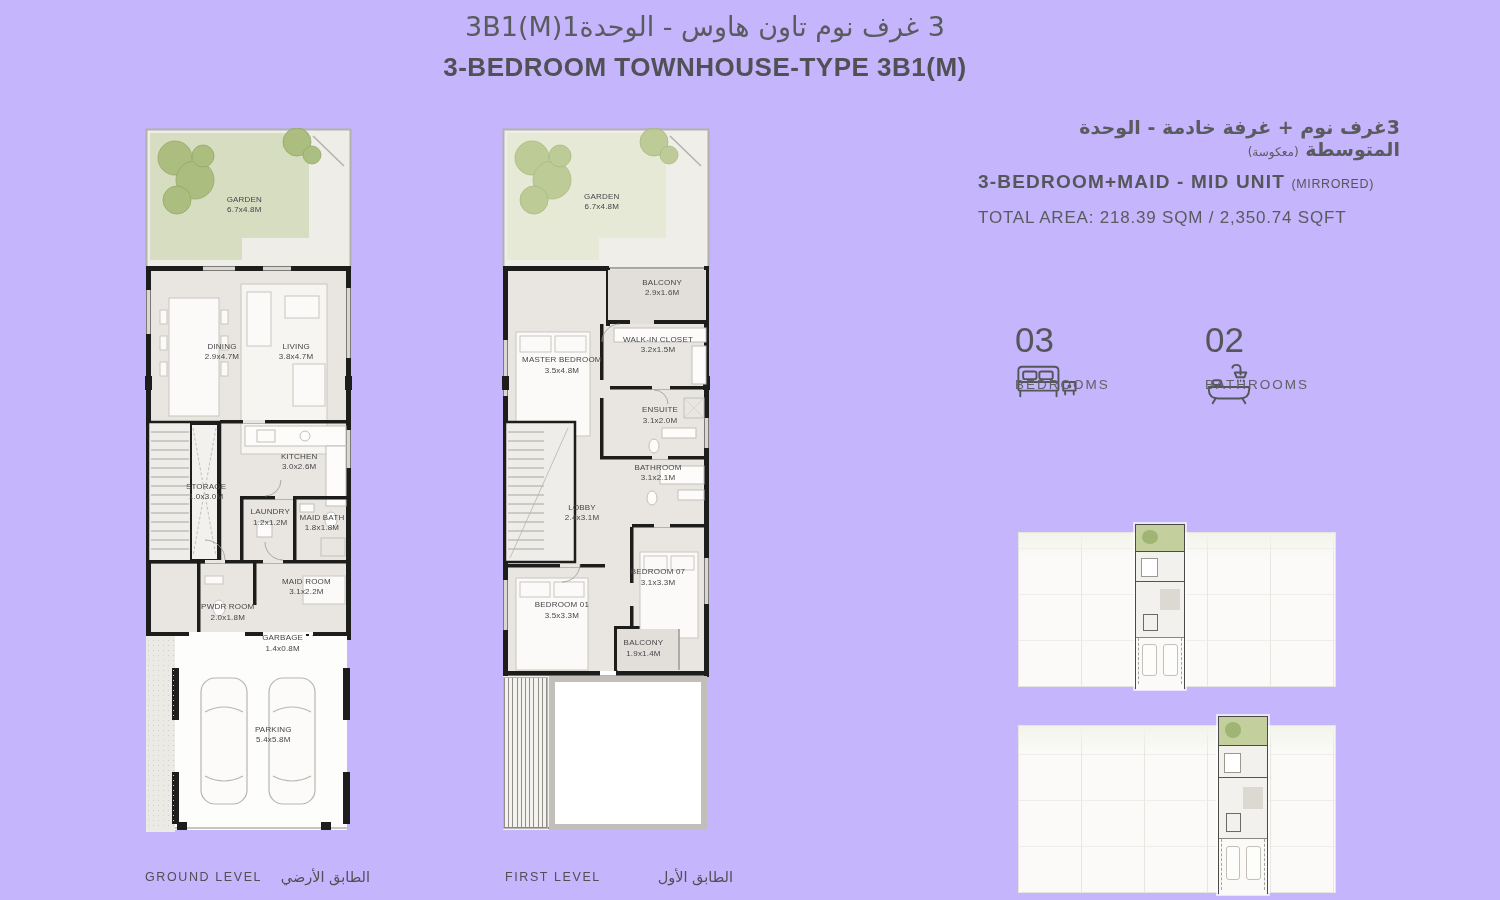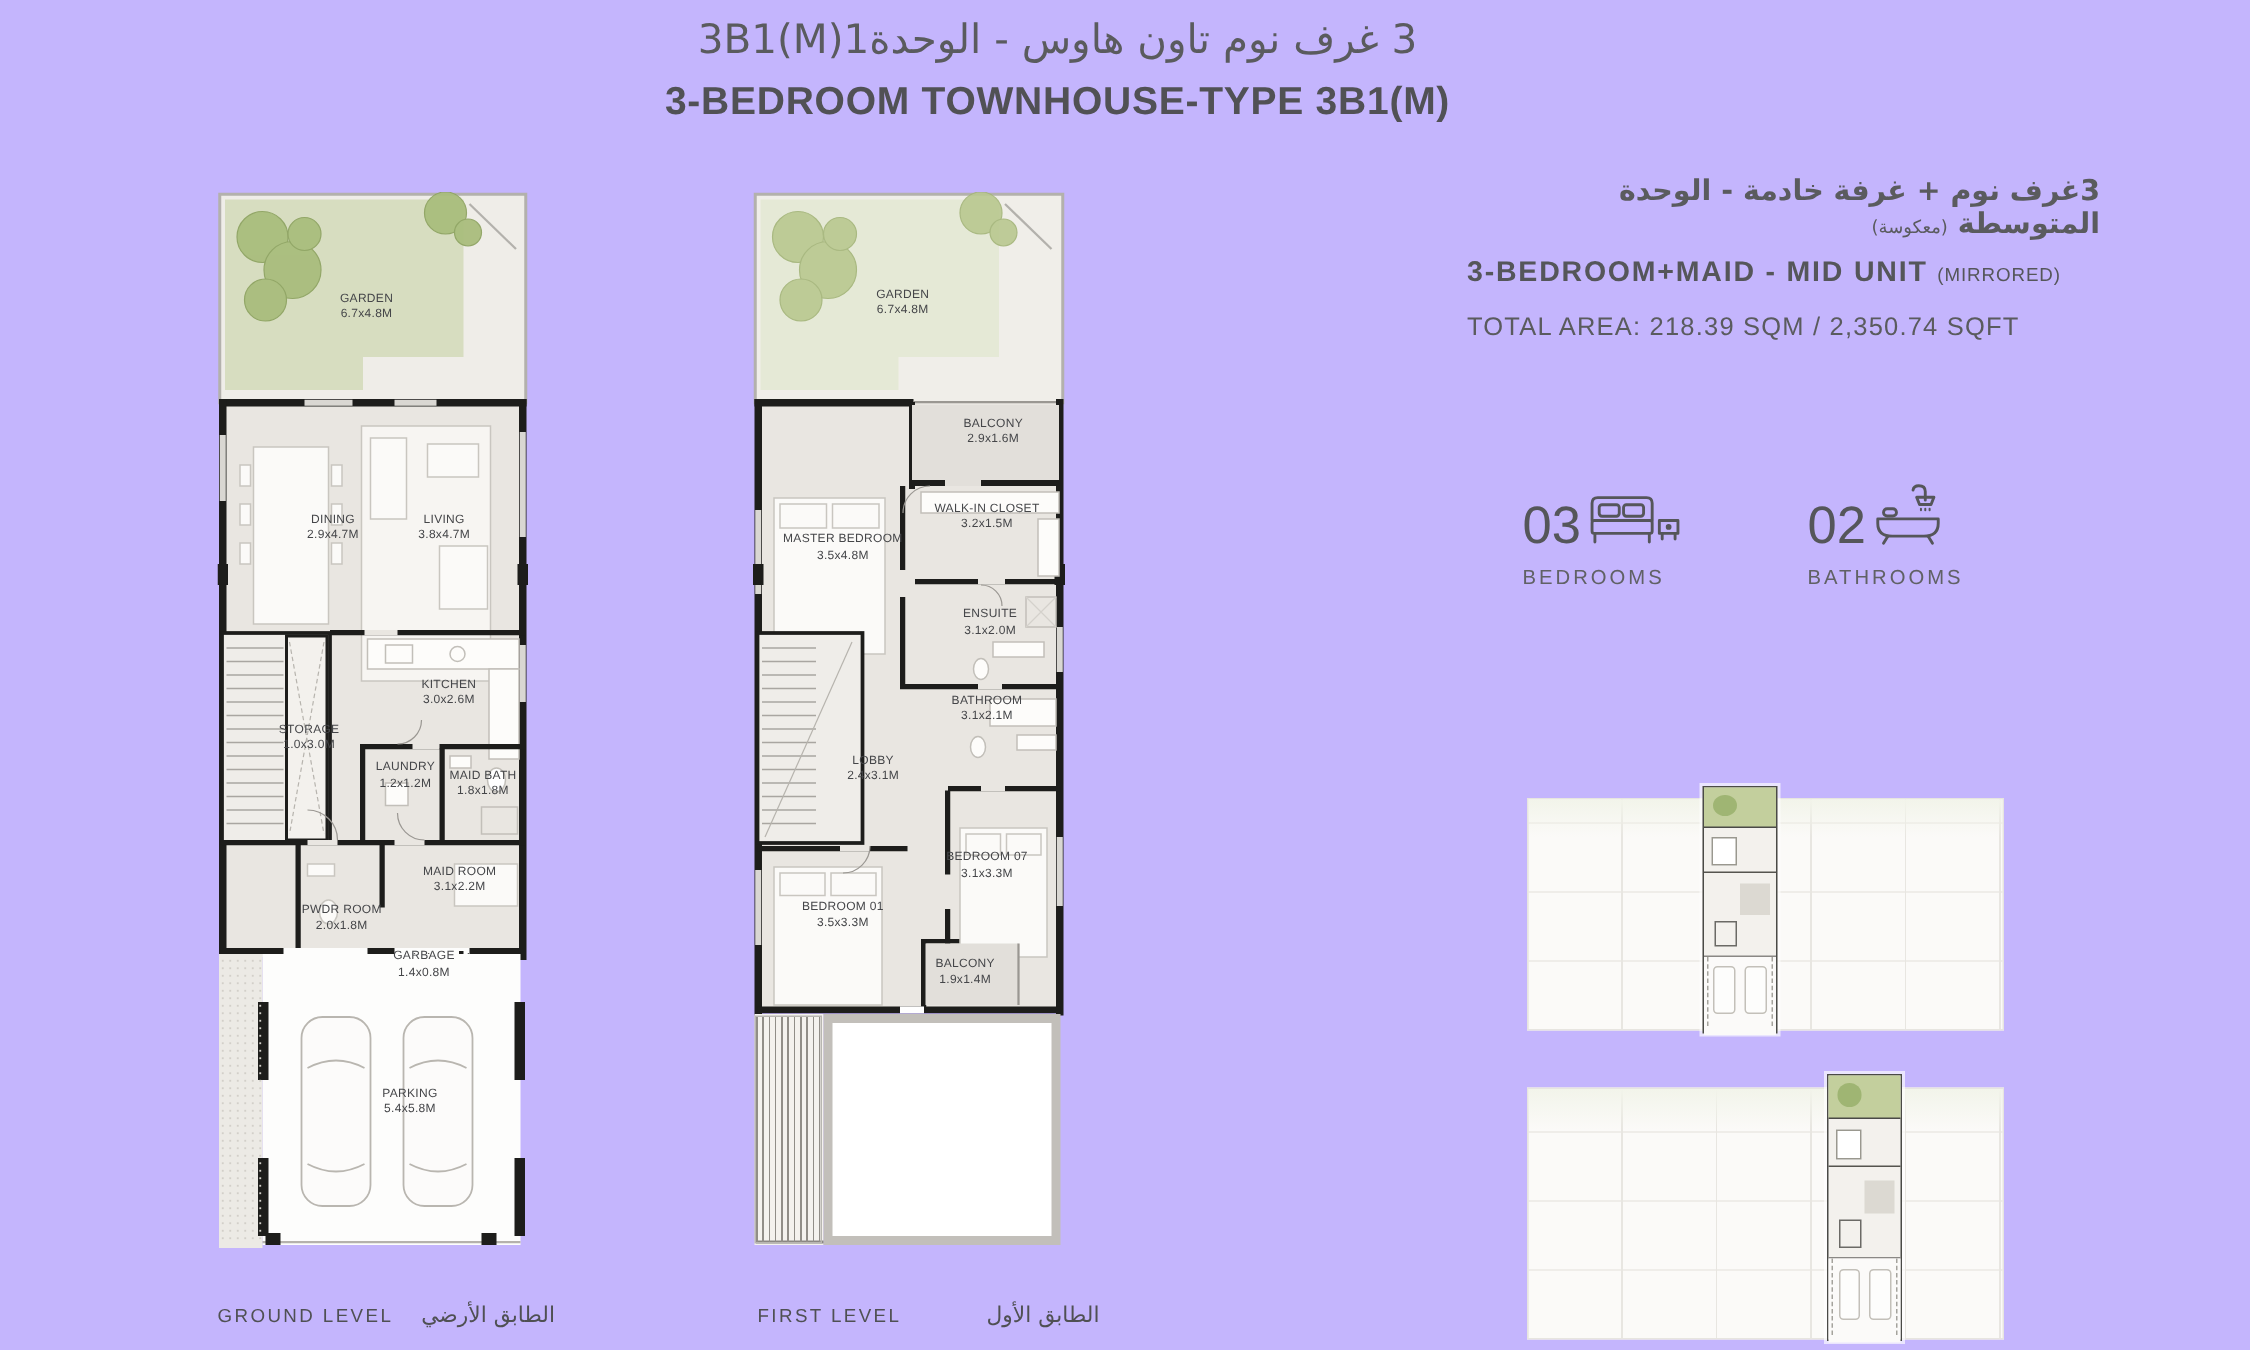--- a/index.html
+++ b/index.html
@@ -18,21 +18,21 @@
   .ar-line1 .note{font-size:12px;font-weight:400;}
   .ar-line2{font-size:17px;margin:0 0 21px 0;font-weight:400;}
   .en-line1{font-size:19px;font-weight:600;letter-spacing:1.2px;color:#55565a;margin:0 0 15px 0;}
   .en-line1 .note{font-size:12.5px;font-weight:400;letter-spacing:.6px;}
   .en-line2{font-size:17px;letter-spacing:.8px;color:#5a5b5e;}
 
   
   .stat{position:absolute;top:322px;}
   #stat-bedrooms{left:1015px;}
   #stat-bathrooms{left:1205px;}
-  .stat-row{display:flex;align-items:flex-end;gap:4px;height:46px;}
+  .stat-row{display:flex;align-items:flex-start;gap:4px;height:46px;flex-direction:column;}
   .stat-count{font-size:35px;color:#55565a;line-height:1;}
   .stat-label{font-size:13.5px;letter-spacing:2px;color:#606165;margin-top:9px;}
   .stat-icon svg{display:block;}
 
   
   .plan{position:absolute;top:128px;height:704px;}
   #plan-ground{left:145px;width:207px;}
   #plan-first{left:502px;width:208px;}
   .plan svg{position:absolute;left:0;top:0;width:100%;height:100%;}
   .plan-overlay{position:absolute;left:0;top:0;width:100%;height:100%;}

